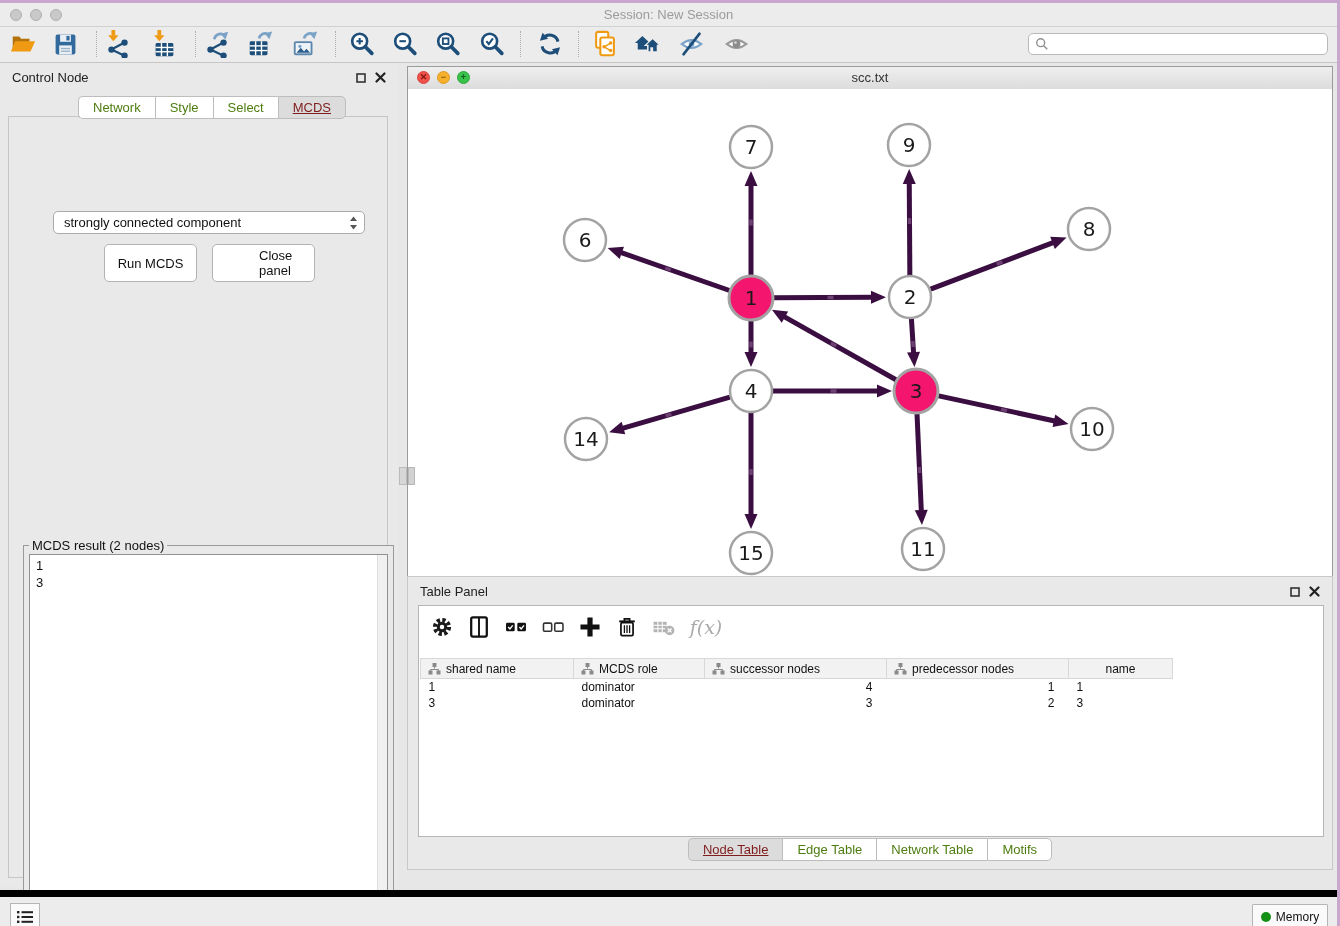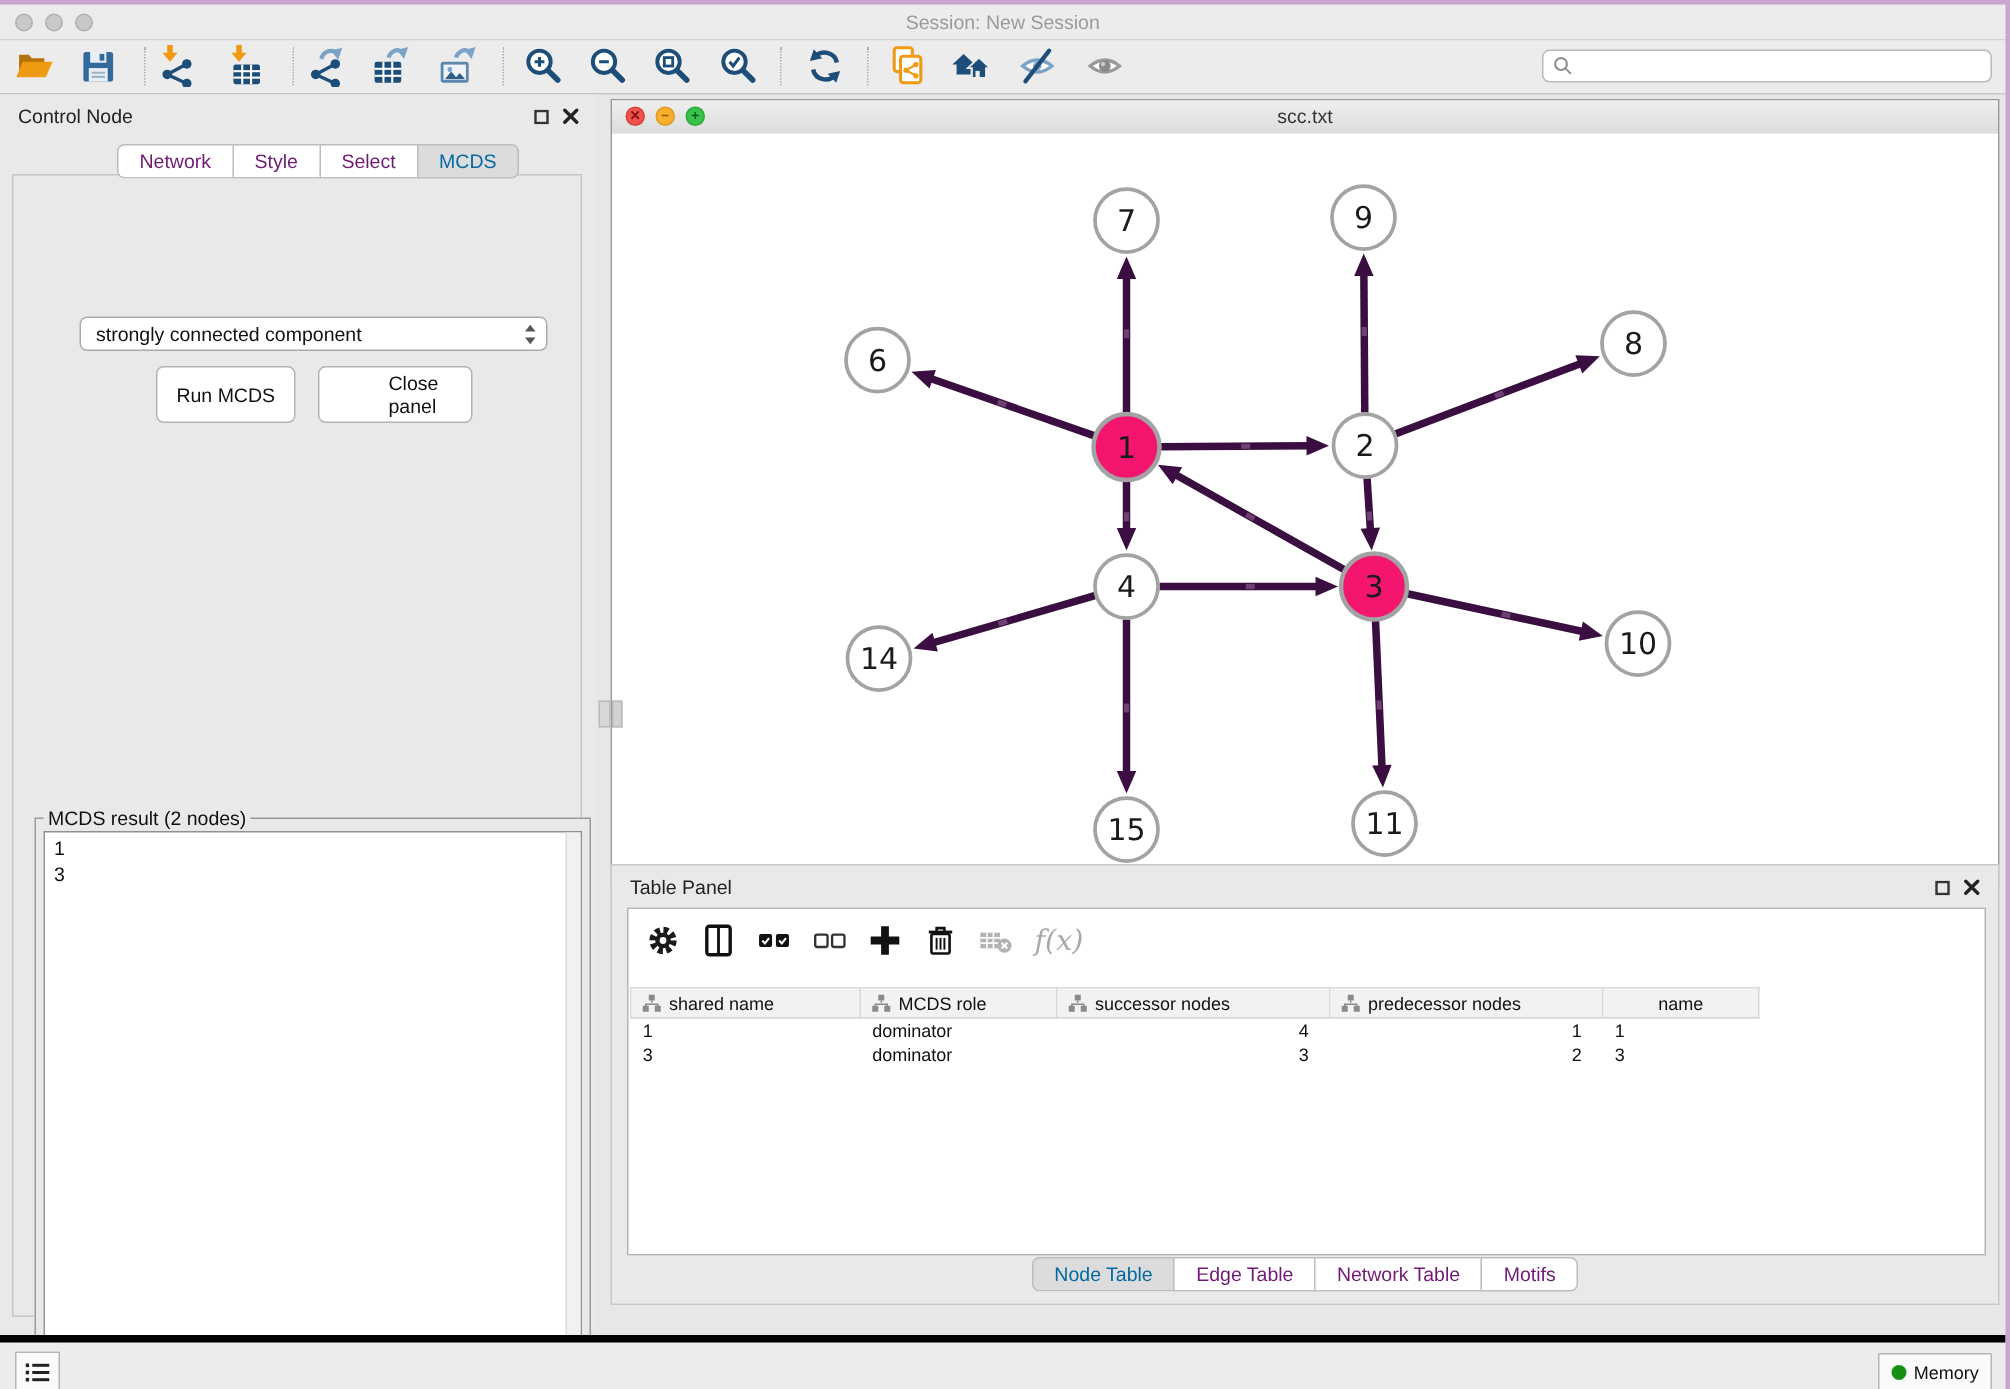--- a/index.html
+++ b/index.html
@@ -29,24 +29,24 @@
               border:1px solid #b9b9b9;border-radius:5px;display:flex;align-items:center;padding-left:6px;}
   #search-box input{border:none;outline:none;flex:1;font-size:12px;background:transparent;
                     font-family:"Liberation Sans",sans-serif;}
 
   
   #control-panel{position:absolute;top:63px;left:0;width:398px;height:824px;background:#e9e9e9;}
   .panel-header{position:absolute;top:7px;left:12px;font-size:13px;color:#222;}
   .panel-btns{position:absolute;top:9px;right:12px;display:flex;gap:9px;align-items:center;}
   .cp-tabs{position:absolute;top:33px;left:78px;display:flex;z-index:3;}
   .seg{font-size:13px;padding:3px 14px;background:#fff;border:1px solid #bdbdbd;
-       border-right:none;color:#701a75;white-space:nowrap;}
+       border-right:none;color:#4d7c0f;white-space:nowrap;}
   .seg:first-child{border-radius:5px 0 0 5px;}
   .seg:last-child{border-radius:0 5px 5px 0;border-right:1px solid #bdbdbd;}
-  .seg.active{background:#dcdcdc;color:#0369a1;}
+  .seg.active{background:#dcdcdc;color:#7f1d1d;text-decoration:underline;}
   #cp-body{position:absolute;top:53px;left:8px;width:380px;height:762px;
            border:1px solid #c6c6c6;background:#e9e9e9;box-sizing:border-box;}
   #opt-label{position:absolute;top:72px;left:0;width:100%;text-align:center;font-size:13px;color:#111;}
   #criterion-select{position:absolute;top:94px;left:44px;width:312px;height:23px;background:#fff;
                     border:1px solid #ababab;border-radius:5px;display:flex;align-items:center;
                     font-size:13px;color:#111;padding-left:10px;box-sizing:border-box;}
   #criterion-select .stepper{margin-left:auto;margin-right:6px;}
   .cp-action{position:absolute;top:127px;height:38px;background:#fff;border:1px solid #b3b3b3;
              border-radius:5px;font-size:13px;color:#111;display:flex;align-items:center;
              justify-content:center;box-sizing:border-box;}
@@ -87,21 +87,21 @@
   table.attr th{background:#f2f2f2;border:1px solid #d8d8d8;font-weight:normal;height:19px;
                 padding:0;overflow:hidden;}
   table.attr th .hwrap{display:flex;align-items:center;gap:5px;padding-left:7px;}
   table.attr th.center .hwrap{justify-content:center;padding-left:0;text-align:right;}
   table.attr td{height:16px;padding:0 8px;border:none;white-space:nowrap;overflow:hidden;}
   table.attr td.r{text-align:right;padding-right:14px;}
   .tp-tabs{position:absolute;bottom:8px;left:0;width:100%;display:flex;justify-content:center;}
 
   
   #statusbar{position:absolute;top:890px;left:0;width:1337px;height:36px;background:#ececec;
-             border-top:5px solid #000000;box-sizing:border-box;}
+             border-top:7px solid #000000;box-sizing:border-box;}
   #list-btn{position:absolute;left:10px;top:6px;width:28px;height:25px;background:#fafafa;
             border:1px solid #b5b5b5;display:flex;align-items:center;justify-content:center;}
   #memory-btn{position:absolute;right:9px;top:7px;width:74px;height:23px;background:#fafafa;
               border:1px solid #b5b5b5;border-radius:1px;display:flex;align-items:center;
               justify-content:center;gap:5px;font-size:12px;color:#111;}
   #memory-dot{width:10px;height:10px;border-radius:50%;background:#149114;}
   svg{display:block;}
 </style>
 </head>
 <body>

